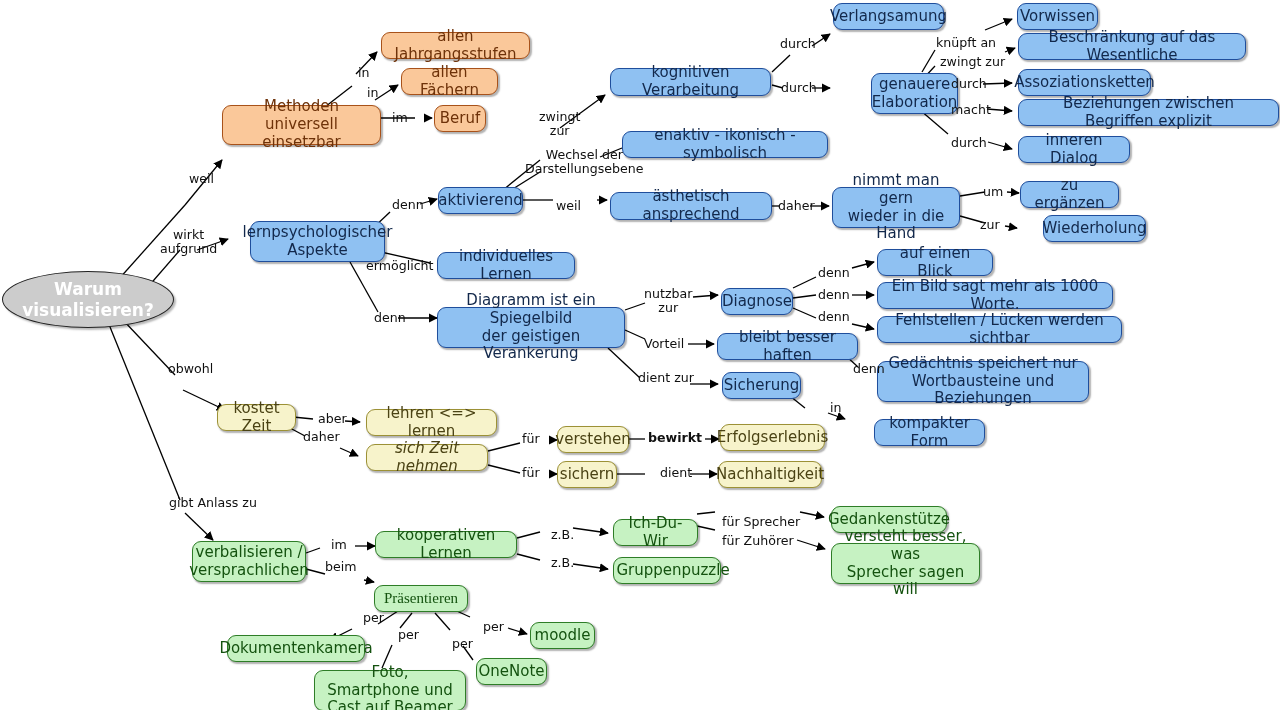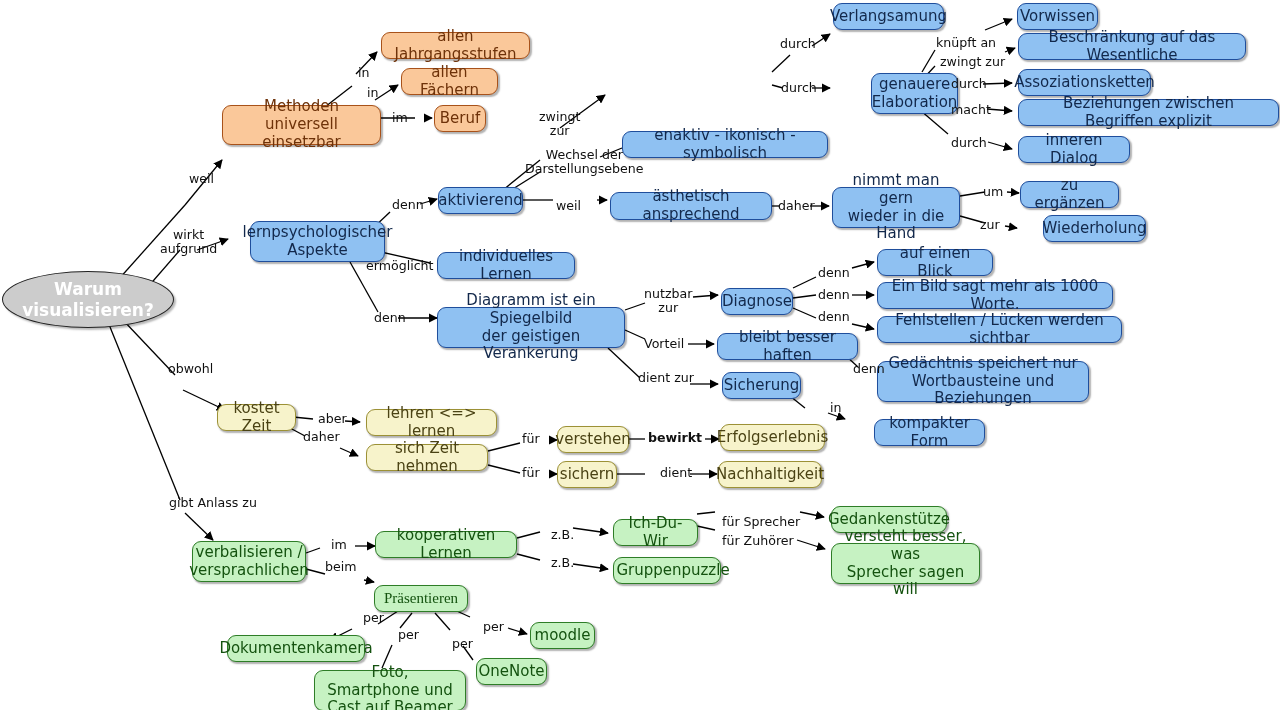--- a/index.html
+++ b/index.html
@@ -223,20 +223,23 @@
     <span>Beruf</span>
   </div>
 
   <div class="node blue" style="left:250px; top:221px; width:135px; height:41px;">
     <span>lernpsychologischer
 Aspekte</span>
   </div>
   <div class="node blue" style="left:438px; top:187px; width:85px; height:27px;">
     <span>aktivierend</span>
   </div>
+  <div class="node blue" style="left:610px; top:68px; width:161px; height:28px;">
+    <span>kognitiven Verarbeitung</span>
+  </div>
   <div class="node blue" style="left:833px; top:3px; width:111px; height:27px;">
     <span>Verlangsamung</span>
   </div>
   <div class="node blue" style="left:835px; top:73px; width:87px; height:41px;margin-left:36px;">
     <span>genauere
 Elaboration</span>
   </div>
   <div class="node blue" style="left:1017px; top:3px; width:81px; height:27px;">
     <span>Vorwissen</span>
   </div>
@@ -300,21 +303,21 @@
   <div class="node blue" style="left:874px; top:419px; width:111px; height:27px;">
     <span>kompakter Form</span>
   </div>
 
   <div class="node yellow" style="left:217px; top:404px; width:79px; height:27px;">
     <span>kostet Zeit</span>
   </div>
   <div class="node yellow" style="left:366px; top:409px; width:131px; height:27px;">
     <span>lehren &lt;=&gt; lernen</span>
   </div>
-  <div class="node yellow" style="left:366px; top:444px; width:122px; height:27px;">
+  <div class="node yellow" style="left:366px; top:444px; width:122px; height:27px;font-style:italic;">
     <span>sich Zeit nehmen</span>
   </div>
   <div class="node yellow" style="left:557px; top:426px; width:72px; height:27px;">
     <span>verstehen</span>
   </div>
   <div class="node yellow" style="left:557px; top:461px; width:60px; height:27px;">
     <span>sichern</span>
   </div>
   <div class="node yellow" style="left:720px; top:424px; width:105px; height:27px;">
     <span>Erfolgserlebnis</span>

